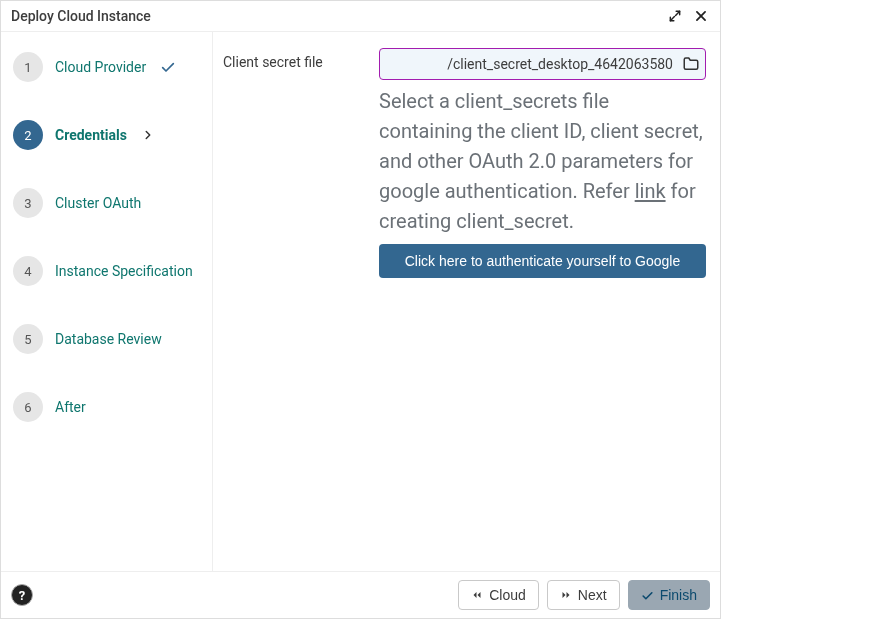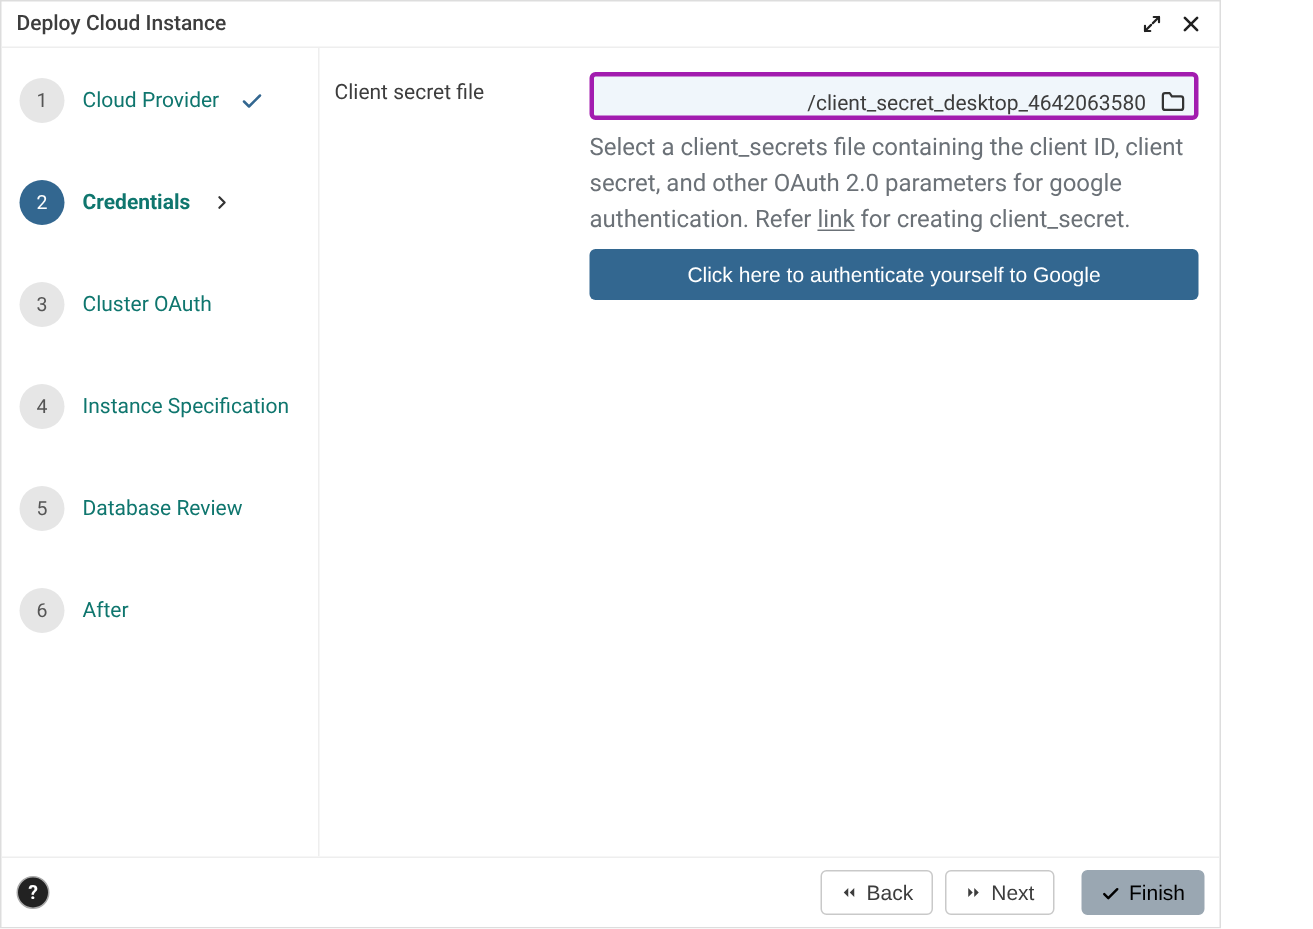--- a/index.html
+++ b/index.html
@@ -1,18 +1,18 @@
 <!DOCTYPE html>
 <html><head>
 <meta charset="utf-8">
 <style>
   * { box-sizing: border-box; }
   html, body { margin: 0; padding: 0; font-family: -apple-system, BlinkMacSystemFont, "Segoe UI", Roboto, Helvetica, Arial, sans-serif; }
   .dialog {
-    width: 814px;
+    width: 721px;
     height: 619px;
     border: 1px solid #ddd;
     display: flex;
     flex-direction: column;
     background: #fff;
     color: #333;
   }
   .dialog-header {
     display: flex;
     align-items: center;
@@ -87,64 +87,64 @@
   }
   .step-chevron {
     color: #333;
     margin-left: 2px;
     display: inline-flex;
   }
   .content {
     flex: 1;
     padding: 16px 10px 0 10px;
     display: flex;
-    gap: 20px;
+    gap: 6px;
   }
   .content-label-col {
     width: 150px;
     flex-shrink: 0;
     padding-top: 6px;
   }
   .field-label {
     font-size: 14px;
     color: #3d3d3d;
   }
   .content-field-col {
     flex: 1;
     padding-right: 4px;
   }
   .file-input-wrap {
     position: relative;
     width: 100%;
     height: 32px;
-    border: 3px solid #a21caf;
+    border: 1px solid #a21caf;
     border-radius: 4px;
     background: #f0f6fb;
     display: flex;
-    align-items: flex-end;
+    align-items: center;
     overflow: hidden;
   }
   .file-input-text {
     flex: 1;
     padding: 0 4px 0 8px;
     font-size: 14px;
     color: #3d3d3d;
     white-space: nowrap;
     text-align: right;
     overflow: hidden;
   }
   .file-input-icon {
     width: 28px;
     display: inline-flex;
     align-items: center;
     justify-content: center;
     color: #333;
   }
   .help-text {
-    font-size: 16px;
+    font-size: 20px;
     color: #6b7177;
     line-height: 1.5;
     margin-top: 6px;
   }
   .help-text .link-word {
     text-decoration: underline;
     text-underline-offset: 2px;
     cursor: pointer;
     color: #6b7177;
   }
@@ -191,22 +191,21 @@
     font-size: 14px;
     color: #3d3d3d;
     display: inline-flex;
     align-items: center;
     gap: 6px;
     cursor: pointer;
   }
   .wbtn.primary {
     background: #9aa7b2;
     border-color: #9aa7b2;
-    color: #000000;
-    margin-left: 10px;
+    color: #0c4a6e;
   }
   svg { display: block; }
 </style>
 </head>
 <body>
 
 <div class="dialog">
 
   <div class="dialog-header">
     <div class="dialog-title">Deploy Cloud Instance</div>
@@ -306,21 +305,21 @@
       <span class="help-circle">?</span>
     </div>
     <div class="footer-right">
       <button class="wbtn">
         <span>
           <svg width="12" height="12" viewBox="0 0 24 24" fill="currentColor">
               <path d="M11 6l-6 6 6 6V6z"></path>
               <path d="M19 6l-6 6 6 6V6z"></path>
             </svg>
         </span>
-        <span>Back</span>
+        <span>Cloud</span>
       </button>
       <button class="wbtn">
         <span>
           <svg width="12" height="12" viewBox="0 0 24 24" fill="currentColor">
               <path d="M5 6l6 6-6 6V6z"></path>
               <path d="M13 6l6 6-6 6V6z"></path>
             </svg>
         </span>
         <span>Next</span>
       </button>

